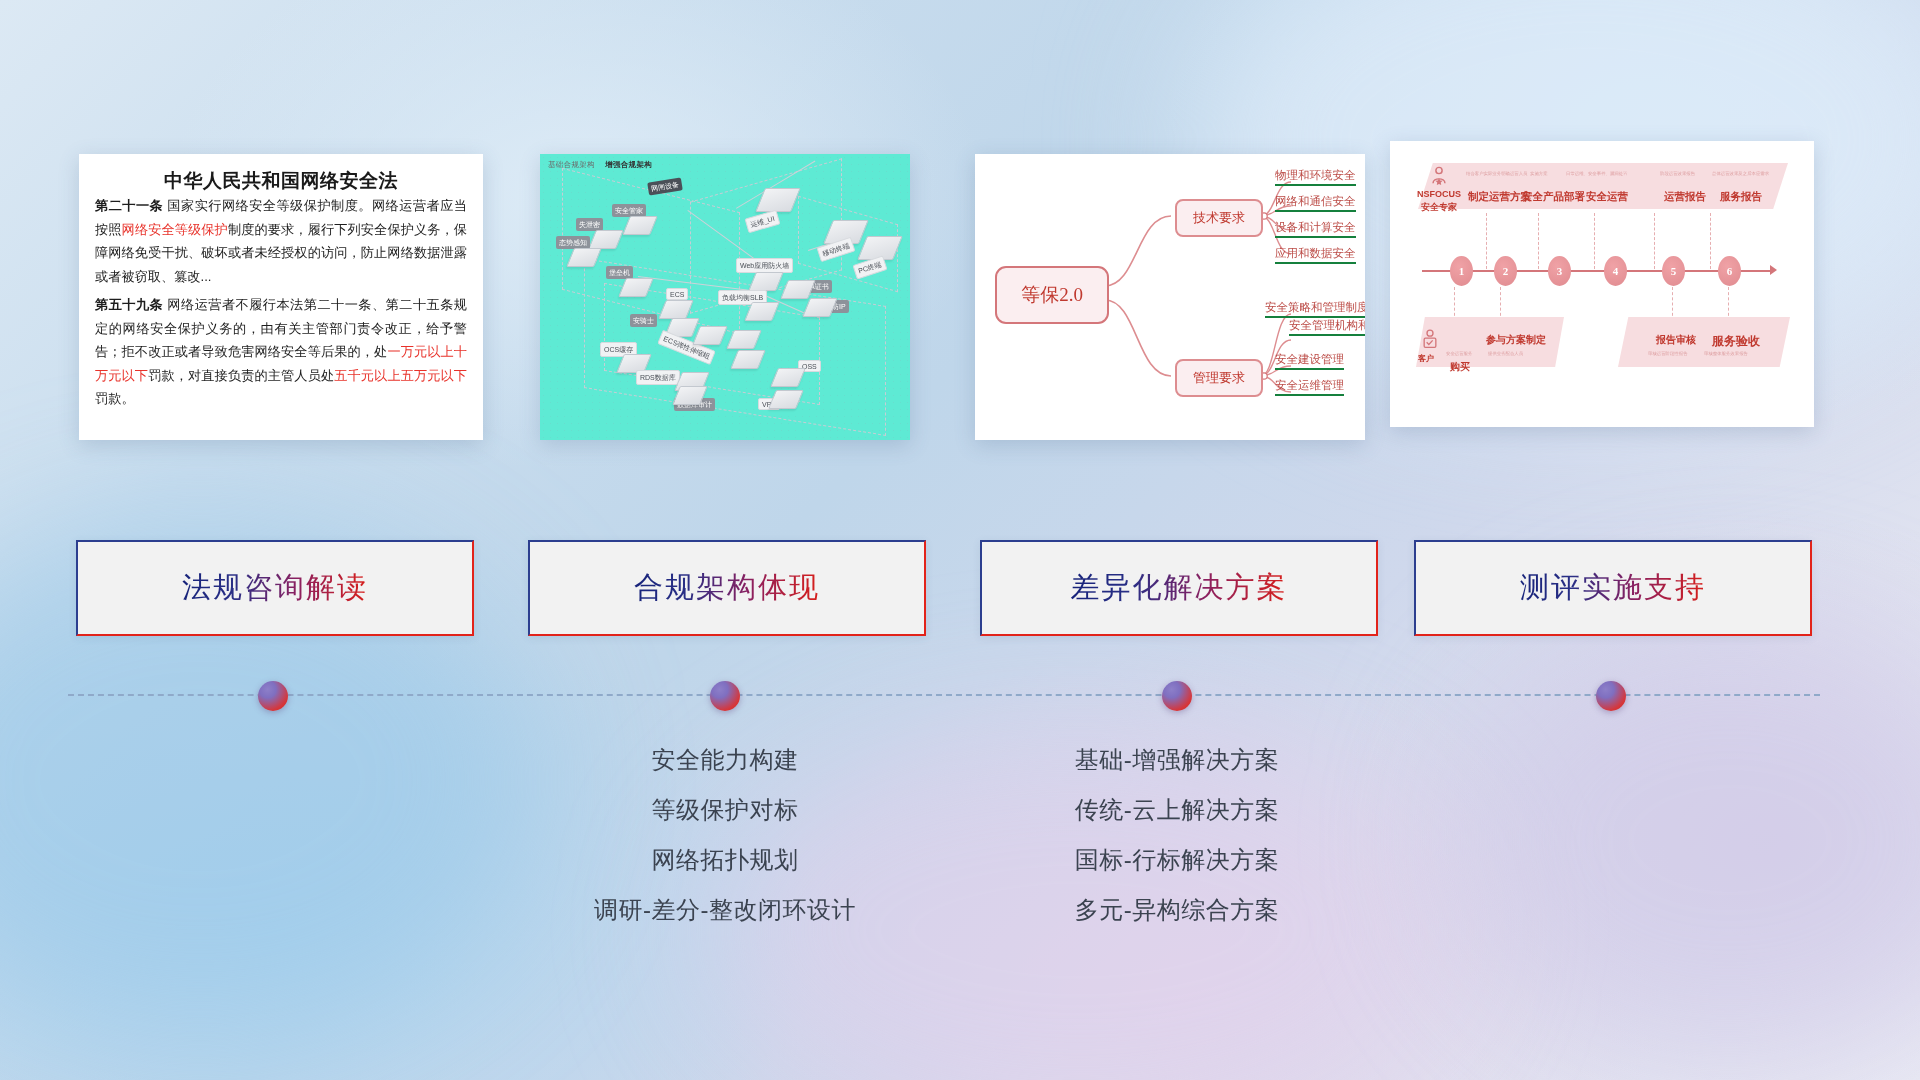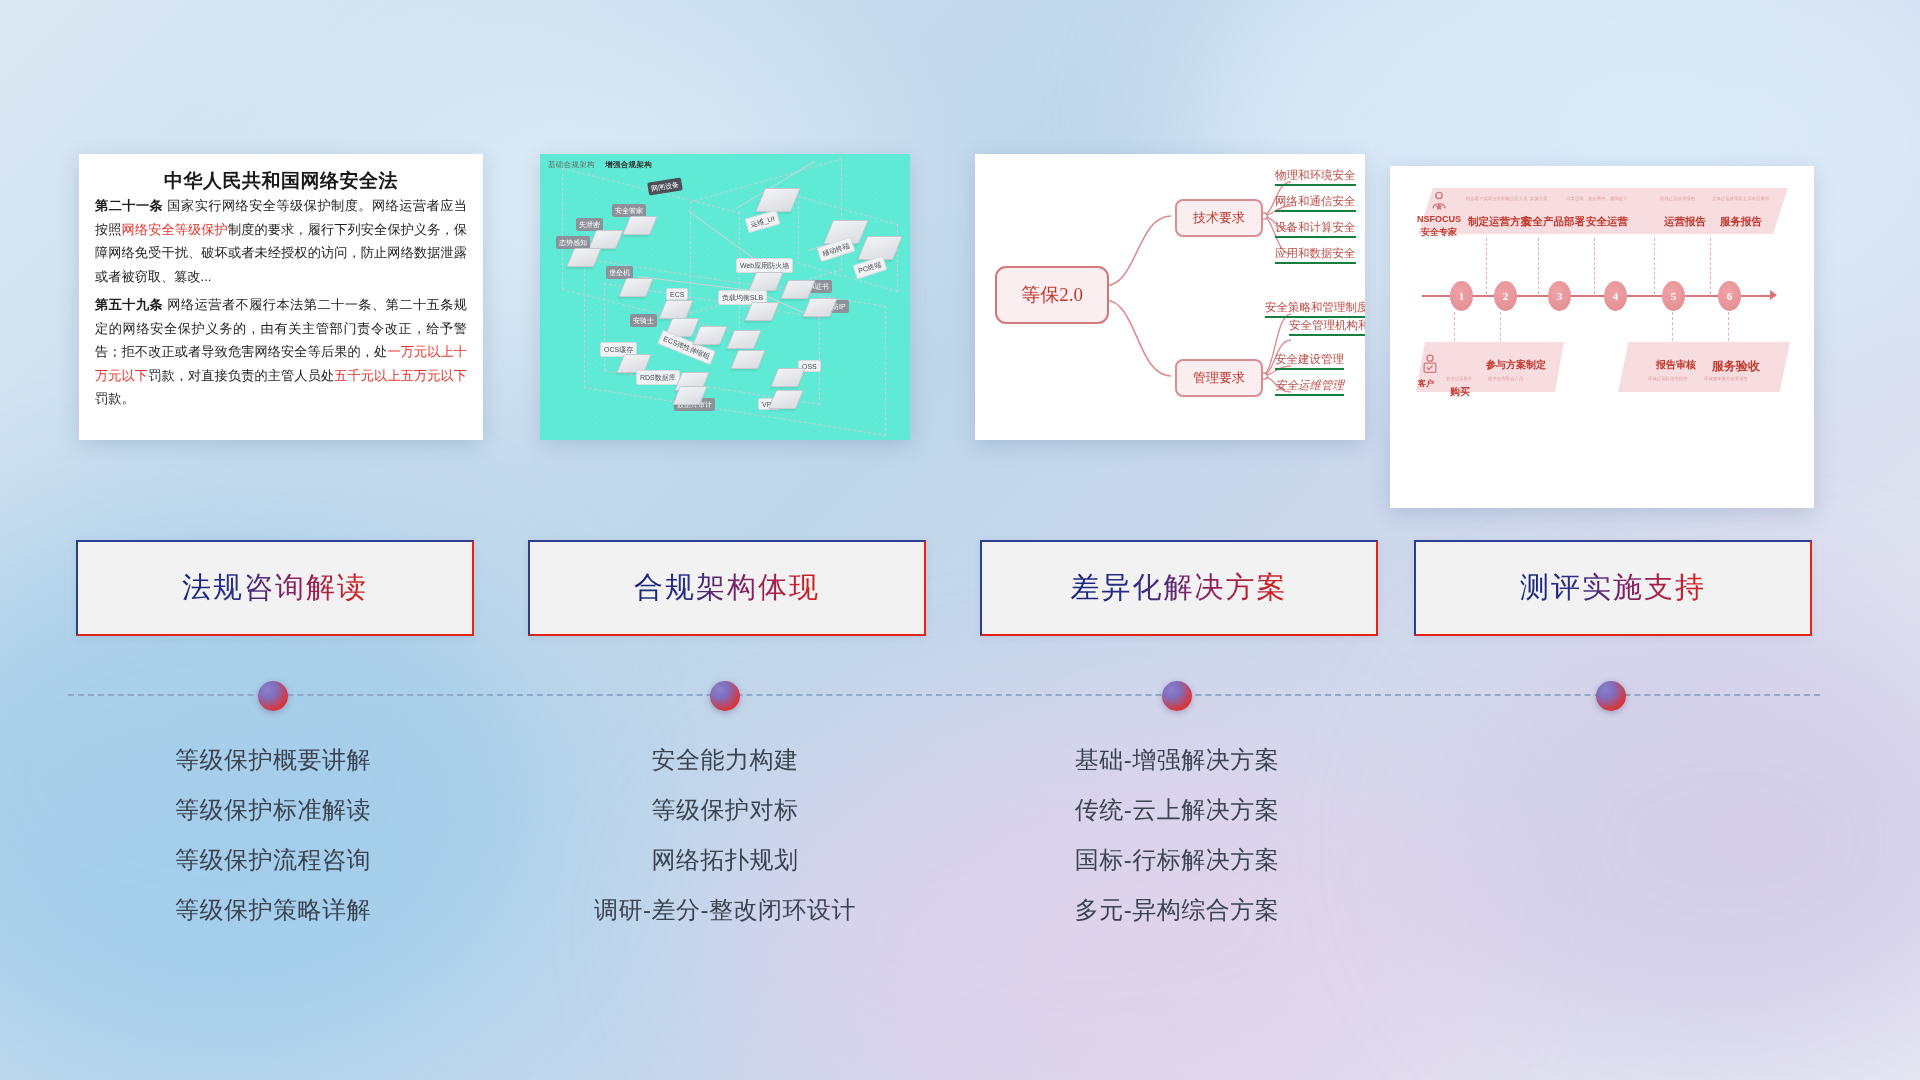--- a/index.html
+++ b/index.html
@@ -20,21 +20,21 @@
   .g2{left:1180px;top:-120px;width:820px;height:520px;background:rgba(226,238,250,.65);}
   .g3{left:700px;top:720px;width:760px;height:420px;background:rgba(224,206,236,.45);}
   .g4{left:1450px;top:620px;width:560px;height:440px;background:rgba(205,198,230,.45);}
 
   
   .cards{position:absolute;left:0;top:0;width:1920px;height:460px;}
   .card{position:absolute;background:#fff;box-shadow:0 5px 20px rgba(60,90,130,.20);overflow:hidden;}
   .c1{left:79px;top:154px;width:404px;height:286px;}
   .c2{left:540px;top:154px;width:370px;height:286px;}
   .c3{left:975px;top:154px;width:390px;height:286px;}
-  .c4{left:1390px;top:166px;width:424px;height:342px;}
+  .c4{left:1390px;top:141px;width:424px;height:286px;}
 
   
   .law{padding:14px 16px 10px 16px;box-sizing:border-box;height:100%;}
   .law-title{text-align:center;font-weight:bold;font-size:19px;color:#1a1a1a;letter-spacing:.5px;margin-bottom:0;}
   .law-p{font-size:13.2px;line-height:1.78;color:#1d1d1d;text-align:justify;margin:0 0 5px 0;}
   .law-p b{font-weight:bold;}
   .law-red{color:#e8322a;}
 
   
   .arch{position:relative;width:100%;height:100%;background:#5eead4;}
@@ -233,21 +233,21 @@
       <div class="mm-mid" style="left:200px;top:205px;">管理要求</div>
 
       <div class="mm-leaf" style="left:300px;top:14px;">物理和环境安全</div>
       <div class="mm-leaf" style="left:300px;top:40px;">网络和通信安全</div>
       <div class="mm-leaf" style="left:300px;top:66px;">设备和计算安全</div>
       <div class="mm-leaf" style="left:300px;top:92px;">应用和数据安全</div>
 
       <div class="mm-leaf" style="left:290px;top:146px;">安全策略和管理制度</div>
       <div class="mm-leaf" style="left:290px;top:164px;margin-left:24px;">安全管理机构和人员</div>
       <div class="mm-leaf" style="left:300px;top:198px;">安全建设管理</div>
-      <div class="mm-leaf" style="left:300px;top:224px;font-style:italic;">安全运维管理</div>
+      <div class="mm-leaf" style="left:300px;top:224px;">安全运维管理</div>
     </div>
   </div>
 
   <div class="card c4">
     <div class="road">
       <div class="band top"></div>
 
       <svg class="person" style="left:38px;top:24px;width:22px;height:22px;" viewBox="0 0 24 24">
         <circle cx="12" cy="6" r="3.4" fill="none" stroke="#d4767a" stroke-width="1.6"></circle>
         <path d="M5.5 20 C5.5 13.5, 18.5 13.5, 18.5 20" fill="none" stroke="#d4767a" stroke-width="1.6"></path>
@@ -325,26 +325,20 @@
   </div>
 </div>
 
 <div class="timeline"></div>
 <div class="dot d1"></div>
 <div class="dot d2"></div>
 <div class="dot d3"></div>
 <div class="dot d4"></div>
 
 <div class="lists">
-  <div class="col l1">
-    <div class="item">等级保护概要讲解</div>
-    <div class="item">等级保护标准解读</div>
-    <div class="item">等级保护流程咨询</div>
-    <div class="item">等级保护策略详解</div>
-  </div>
   <div class="col l2">
     <div class="item">安全能力构建</div>
     <div class="item">等级保护对标</div>
     <div class="item">网络拓扑规划</div>
     <div class="item">调研-差分-整改闭环设计</div>
   </div>
   <div class="col l3">
     <div class="item">基础-增强解决方案</div>
     <div class="item">传统-云上解决方案</div>
     <div class="item">国标-行标解决方案</div>

